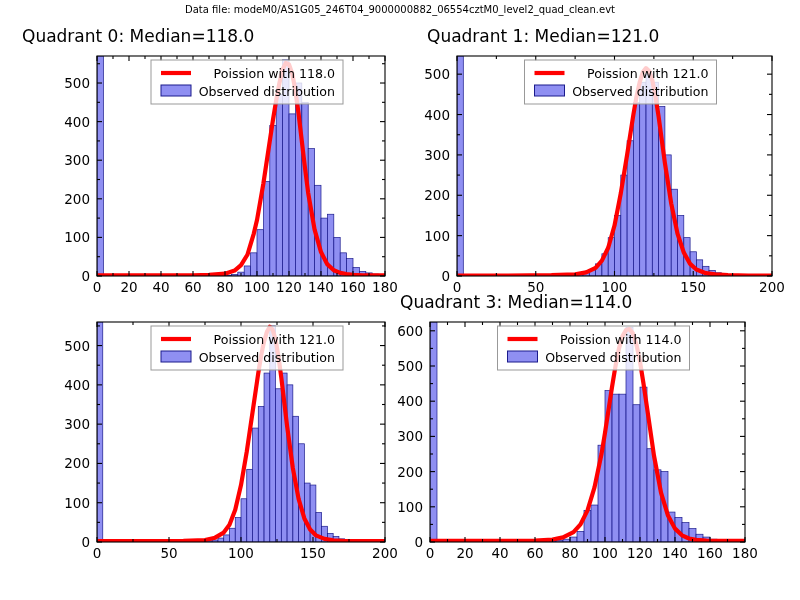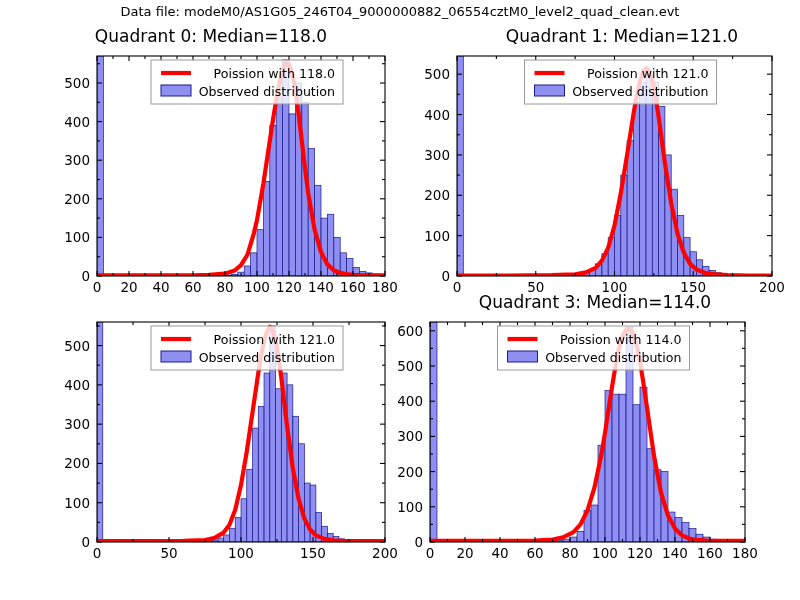--- a/index.html
+++ b/index.html
@@ -4,25 +4,25 @@
 <style>
   html,body{margin:0;padding:0;}
   body{
     width:800px;height:600px;background:#ffffff;overflow:hidden;
     font-family:"DejaVu Sans","Liberation Sans",sans-serif;
     color:#000000;
   }
   #figure{position:relative;width:800px;height:600px;}
   #file-title{
     position:absolute;left:0;top:4px;width:800px;text-align:center;
-    font-size:13px;color:#000;white-space:nowrap;
+    font-size:10px;color:#000;white-space:nowrap;
   }
   .panel{position:absolute;}
   .panel-title{
-    position:absolute;width:100%;text-align:center;top:0;
+    position:absolute;width:100%;text-align:left;top:0;
     font-size:17px;color:#000;white-space:nowrap;
   }
   svg{display:block;overflow:visible;}
   .axis-line{stroke:#000000;stroke-width:1.1;fill:none;}
   .tick{stroke:#000000;stroke-width:1.1;}
   .tick-minor{stroke:#000000;stroke-width:1.1;}
   .ticklabel{font-family:"DejaVu Sans","Liberation Sans",sans-serif;font-size:13.5px;fill:#000;}
   .bar{fill:#7b7bf0;fill-opacity:0.85;stroke:#1a1a8c;stroke-width:0.7;}
   .poisson{fill:none;stroke:#ff0000;stroke-width:4.2;stroke-linejoin:round;stroke-linecap:round;}
   .legend-box{fill:#ffffff;fill-opacity:0.80;stroke:#999999;stroke-width:1;}

